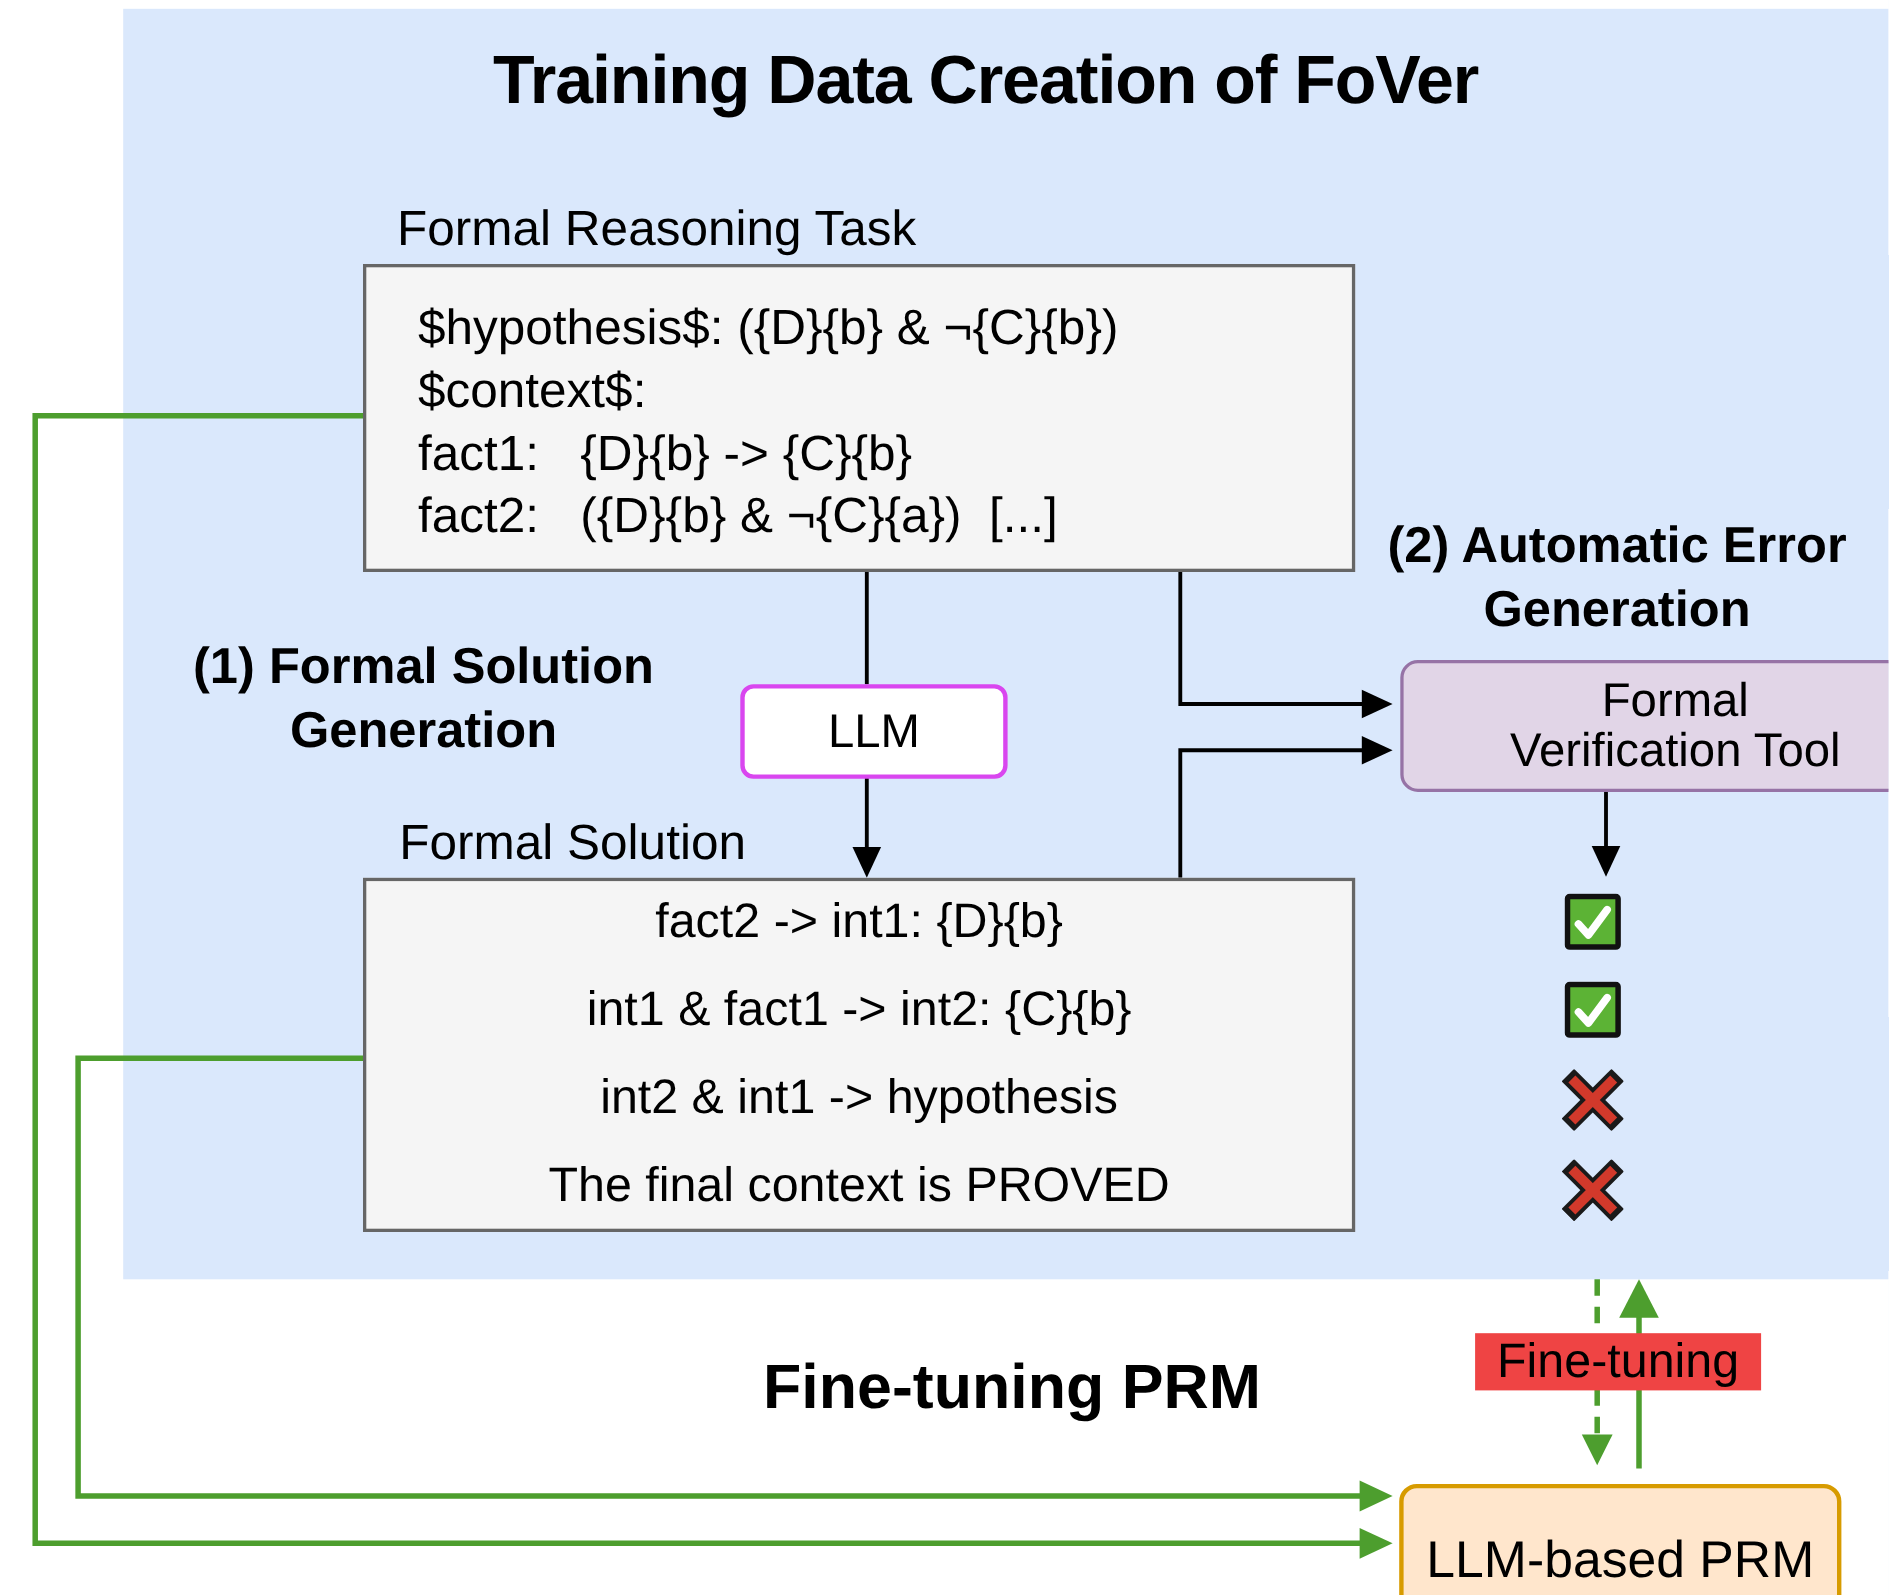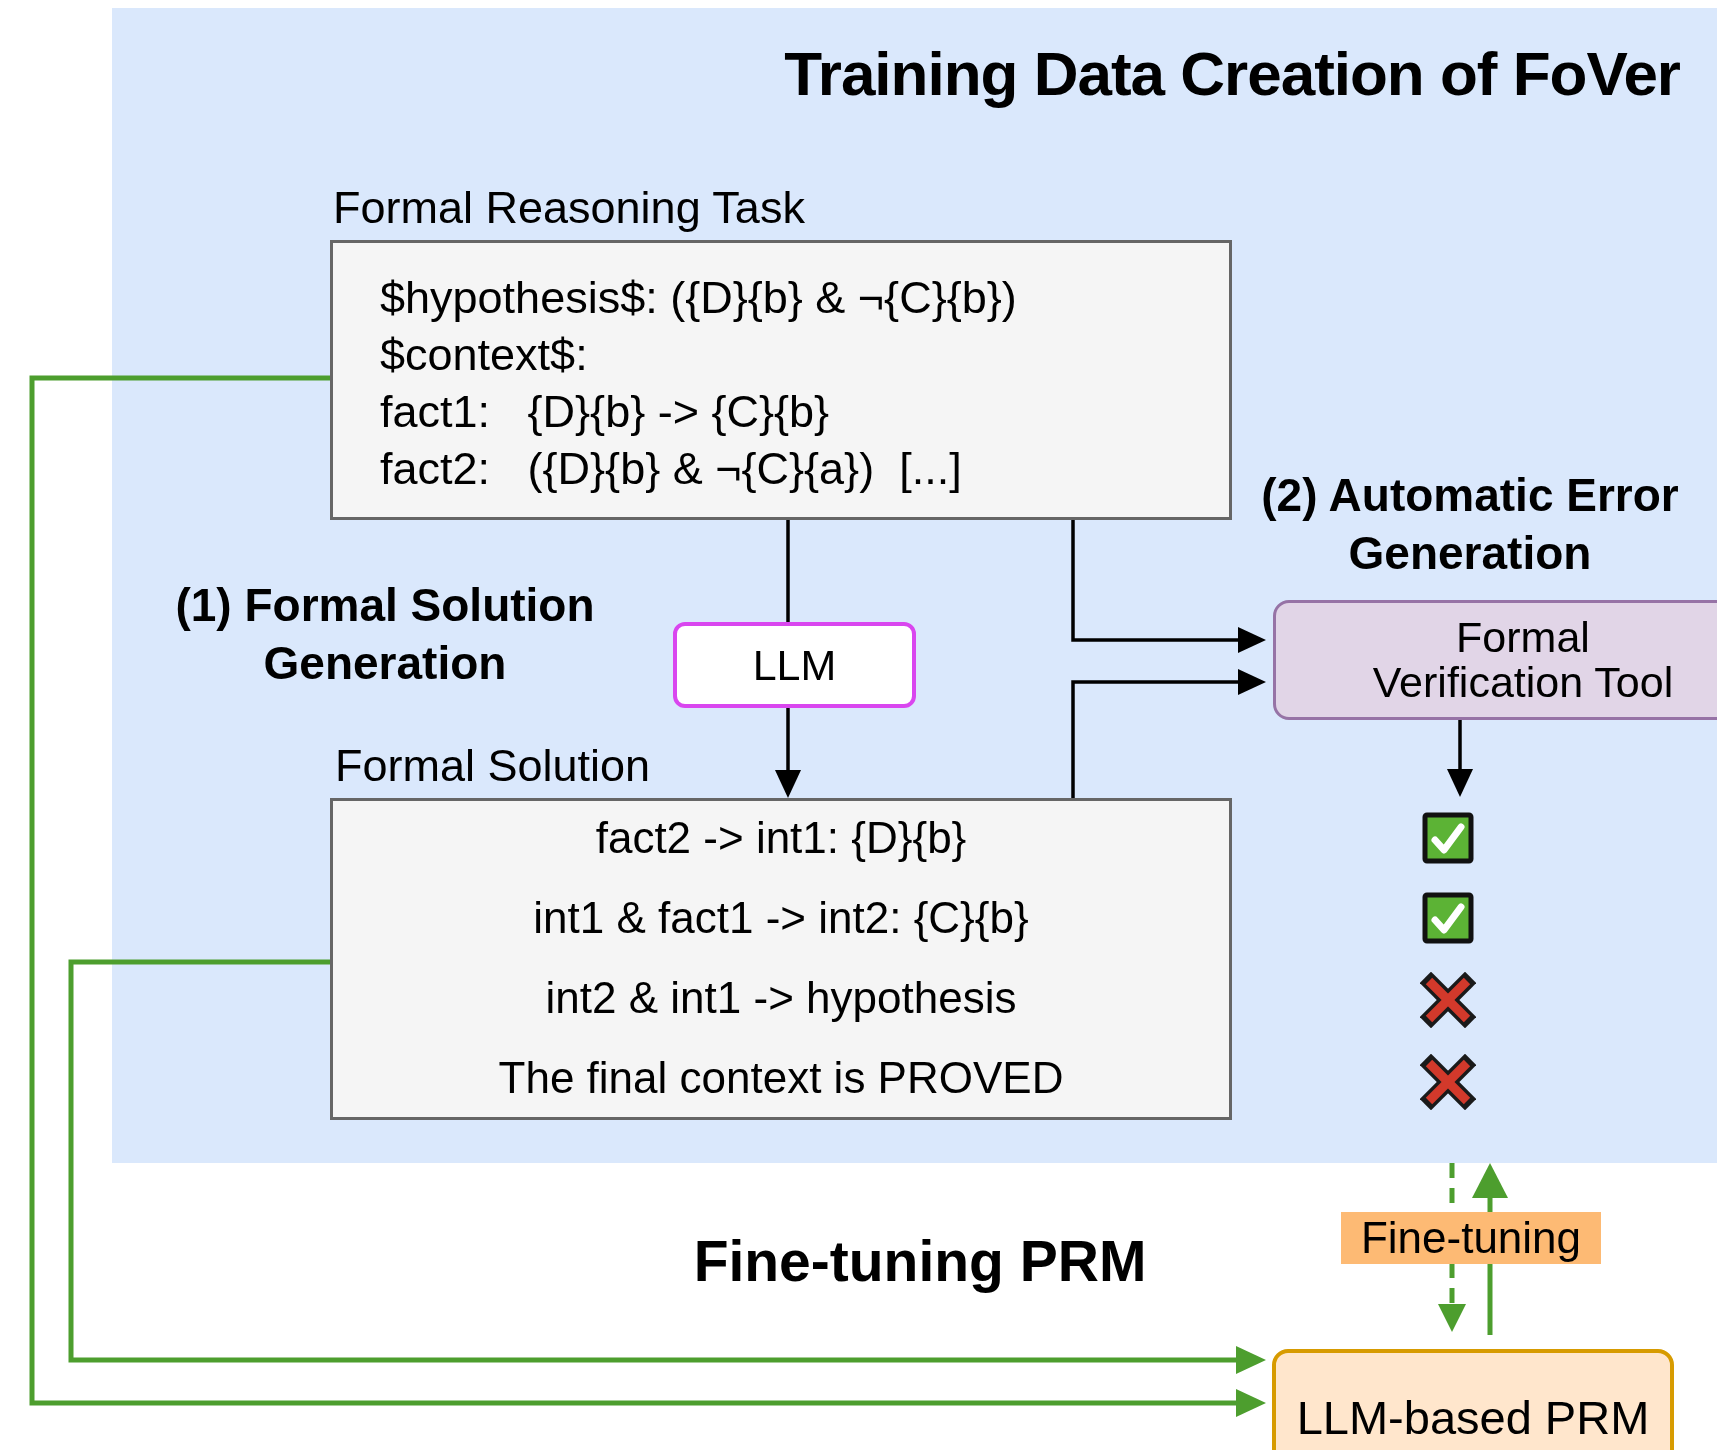--- a/index.html
+++ b/index.html
@@ -9,23 +9,23 @@
   }
   .abs{position:absolute;}
   #blue-panel{left:112px;top:8px;width:1605px;height:1155px;background:var(--panel-blue,#dae8fc);}
   #connector-svg{left:0;top:0;width:1717px;height:1450px;}
   .k-line{fill:none;stroke:var(--line-black,#000);stroke-width:3.5px;}
   .k-head{fill:var(--line-black,#000);stroke:none;}
   .g-line{fill:none;stroke:var(--arrow-green,#4d9e2e);stroke-width:5px;}
   .g-dash{stroke-dasharray:15 10;}
   .g-head{fill:var(--arrow-green,#4d9e2e);stroke:none;}
 
-  .diagram-title{left:112px;top:38px;width:1568px;text-align:right;
+  .diagram-title{left:112px;top:38px;width:1568px;text-align:center;
     font-size:62px;font-weight:bold;letter-spacing:-1px;}
-  .panel-label{font-size:45px;}
+  .panel-label{font-size:45px;margin-left:28px;}
   .gray-box{background:var(--box-fill,#f5f5f5);border:3px solid var(--box-border,#666666);box-sizing:border-box;}
   #task-box{left:330px;top:240px;width:902px;height:280px;}
   #task-text{left:380px;top:269px;font-size:45px;line-height:57px;}
   #task-text div{white-space:pre;}
   #solution-box{left:330px;top:798px;width:902px;height:322px;}
   #solution-text{left:330px;top:798px;width:902px;text-align:center;font-size:44px;line-height:80px;}
 
   .step-label{font-size:46px;font-weight:bold;text-align:center;line-height:58px;}
   #step1-label{left:120px;top:576px;width:530px;}
   #step2-label{left:1235px;top:466px;width:470px;}
@@ -38,21 +38,21 @@
     font-size:43px;line-height:45px;text-align:center;padding-left:26px;}
   #prm-box{left:1272px;top:1349px;width:402px;height:137px;background:var(--prm-fill,#ffe6cc);
     border:4px solid var(--prm-border,#d79b00);border-radius:16px;box-sizing:border-box;
     display:flex;align-items:center;justify-content:center;font-size:47px;}
 
   #task-label{left:333px;top:182px;}
   #solution-label{left:335px;top:740px;}
 
   #ft-title{left:620px;top:1228px;width:600px;text-align:center;font-size:57px;font-weight:bold;}
   #ft-arrow-label{left:1341px;top:1212px;width:260px;height:52px;line-height:52px;
-    text-align:center;font-size:44px;background:#fdba74;}
+    text-align:center;font-size:44px;background:#ef4444;}
 
   .badge{width:52px;height:52px;}
   .badge svg{display:block;width:100%;height:100%;}
   .badge.cross{width:56px;height:56px;}
 </style>
 </head>
 <body>
 
 <div id="canvas">
 

